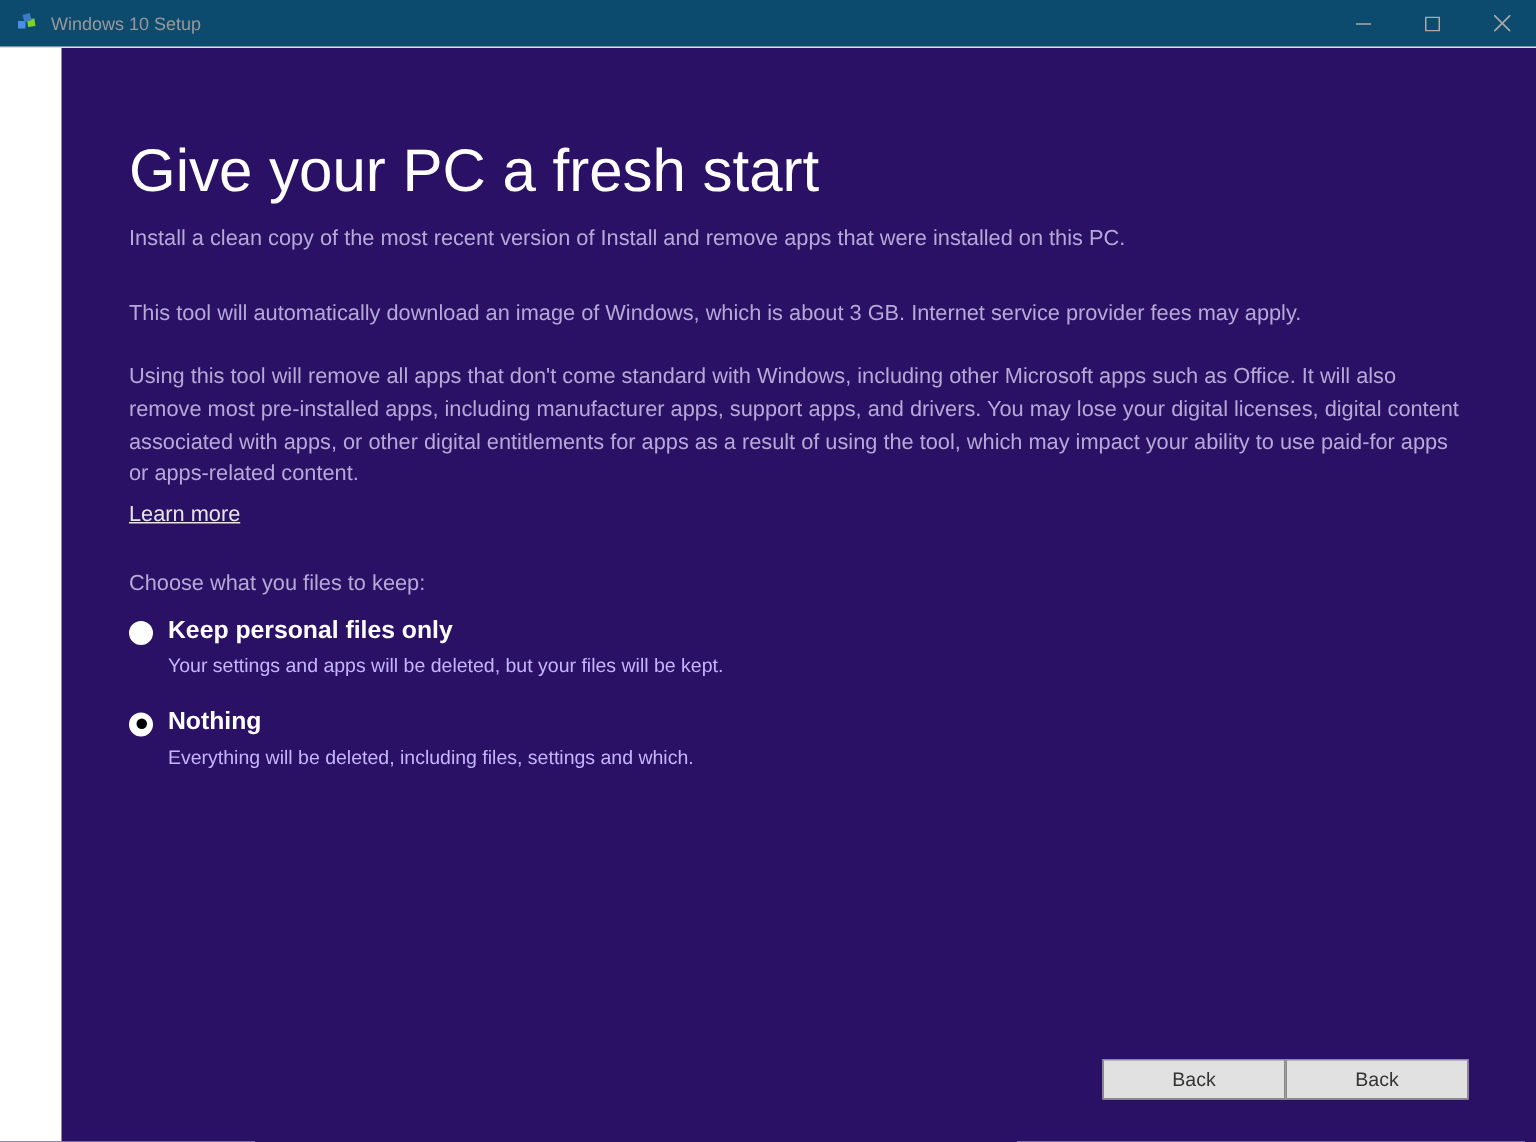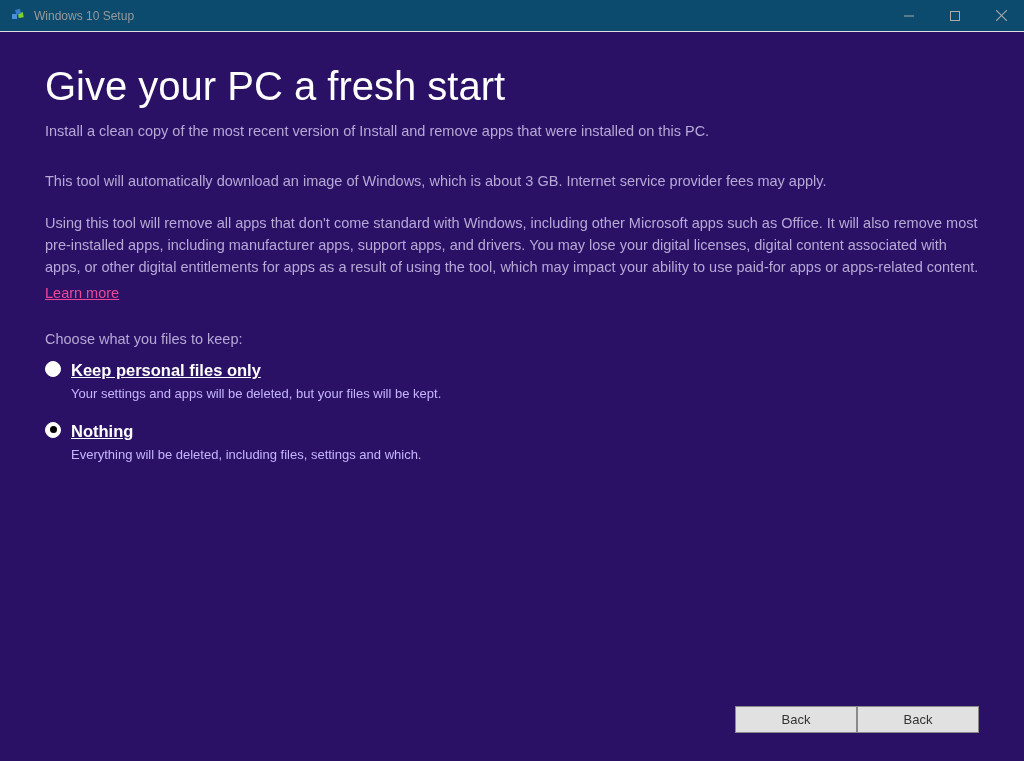--- a/index.html
+++ b/index.html
@@ -48,63 +48,63 @@
       cursor: pointer;
     }
     .titlebar-btn svg {
       stroke: #aaaaaa;
       stroke-width: 1;
       fill: none;
     }
     .content {
       background: #2b1166;
       height: calc(761px - 32px);
-      padding: 32px 45px 20px 45px;
+      padding: 60px 45px 20px 45px;
       position: relative;
       color: #ffffff;
+      margin-left: 41px;
     }
     .page-title {
       font-size: 40px;
       font-weight: 300;
       color: #ffffff;
       margin-bottom: 12px;
     }
     .subtitle {
       font-size: 14.5px;
       color: #b6a9d6;
       margin-bottom: 30px;
       line-height: 1.4;
     }
     .info-text {
       font-size: 14.5px;
       color: #b6a9d6;
       line-height: 1.5;
       margin-bottom: 20px;
     }
     .learn-more {
-      color: #ec4899;
+      color: #e5e5e5;
       text-decoration: underline;
       font-size: 14.5px;
       cursor: pointer;
       display: inline-block;
       margin-bottom: 30px;
     }
     .choose-label {
       font-size: 14.5px;
       color: #b6a9d6;
       margin-bottom: 14px;
     }
     .radio-group {
       margin-bottom: 18px;
     }
     .radio-row {
       display: flex;
-      align-items: flex-start;
+      align-items: flex-end;
       margin-bottom: 4px;
-      text-decoration: underline;
     }
     .radio-circle {
       width: 16px;
       height: 16px;
       border-radius: 50%;
       border: 1px solid #ffffff;
       background: #ffffff;
       margin-right: 10px;
       display: flex;
       align-items: center;

